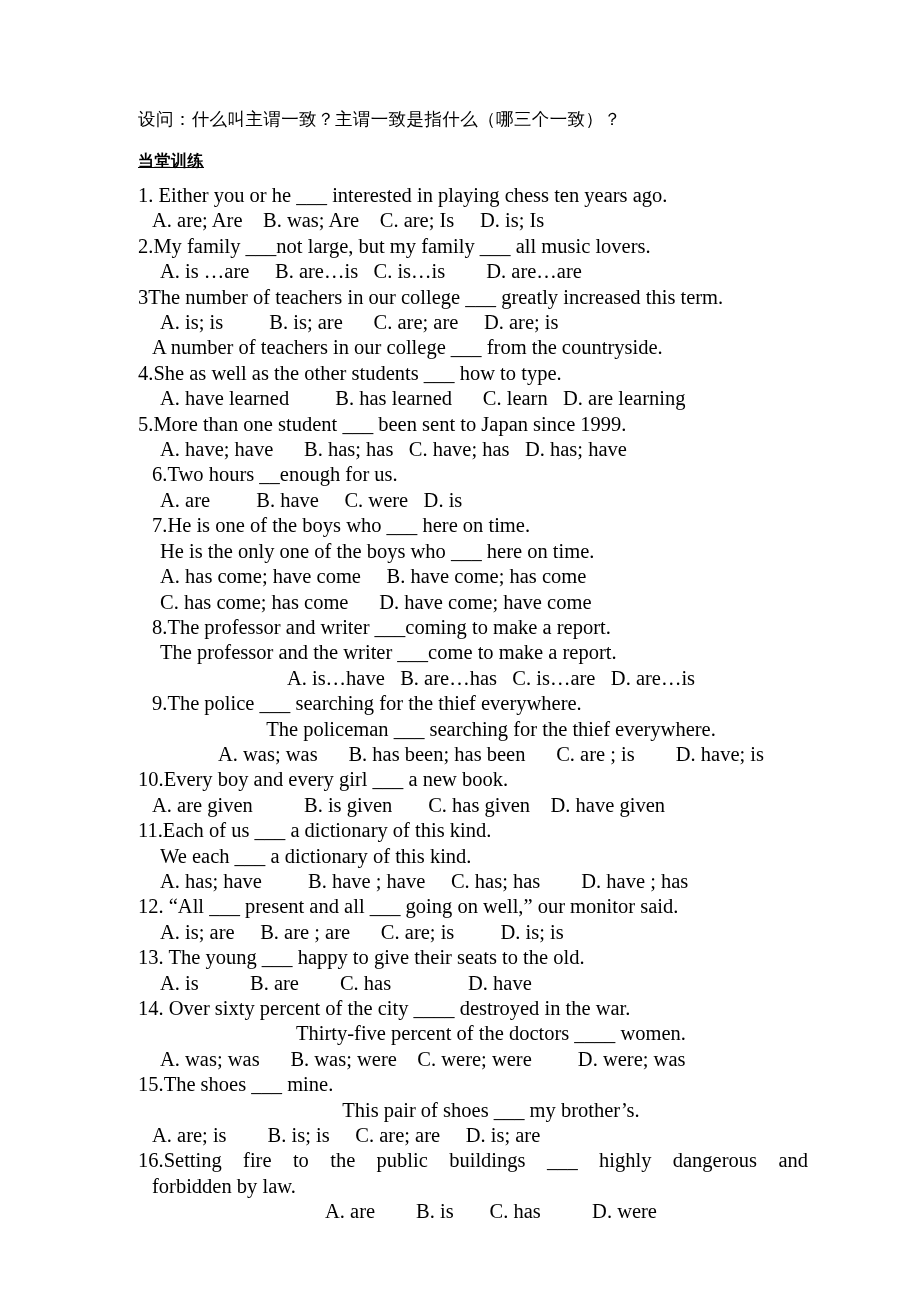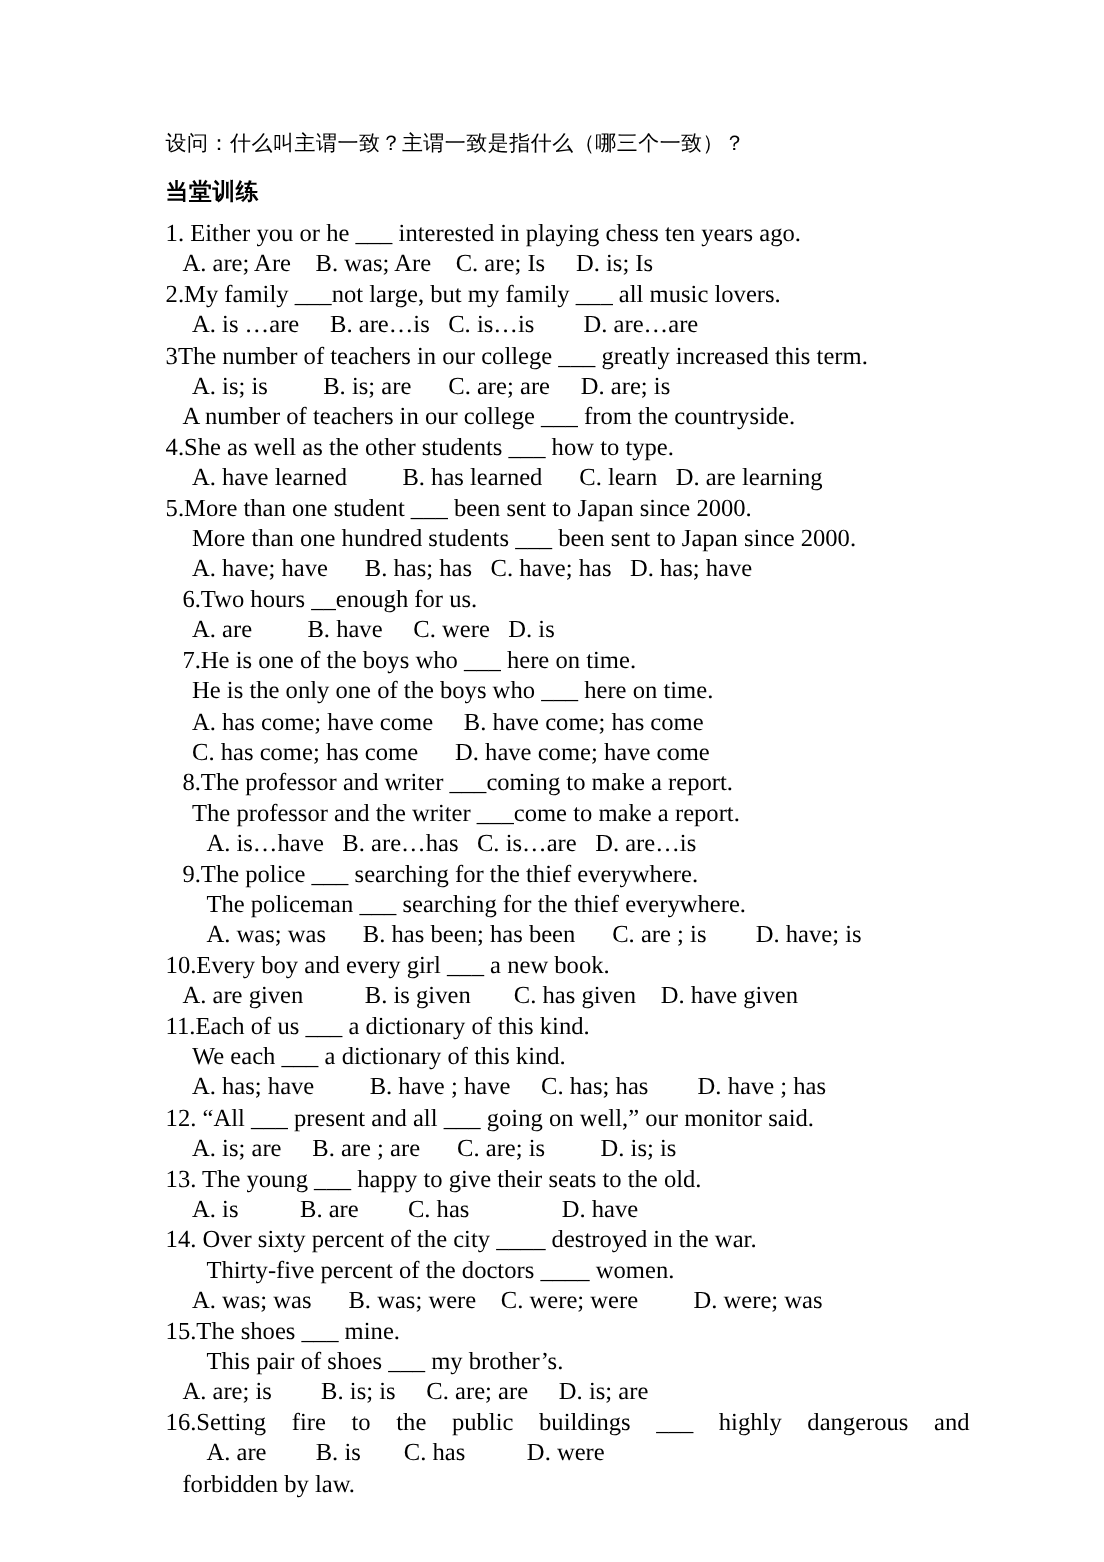--- a/index.html
+++ b/index.html
@@ -25,42 +25,43 @@
     padding: 105px 110px 0 138px;
   }
   .cn-line {
     font-size: 17.5px;
     line-height: 28px;
     letter-spacing: 0.4px;
     white-space: nowrap;
     margin: 0 0 0 0;
   }
   .cn-heading {
-    font-size: 19px;
+    font-size: 16px;
     line-height: 40px;
     font-weight: bold;
     letter-spacing: 0.5px;
     white-space: nowrap;
     margin: 8px 0 2px 0;
+    text-decoration: underline;
   }
   .qlist {
     margin: 0;
     padding: 0;
   }
   .line {
     font-size: 20.5px;
     line-height: 25.4px;
     white-space: pre-wrap;
     margin: 0;
   }
   
   .ind-0  { padding-left: 0; }
   .ind-1  { padding-left: 14px; }
   .ind-2  { padding-left: 22px; }
-  .ind-3  { padding-left: 34px; }
+  .ind-3  { padding-left: 34px; text-align: center; }
   .just {
     text-align: justify;
     text-align-last: justify;
     white-space: normal;
     padding-right: 2px;
   }
   .just-cont {
     white-space: normal;
   }
 </style>
@@ -90,22 +91,21 @@
       <div class="line ind-2">A. is; is         B. is; are      C. are; are     D. are; is</div>
       <div class="line ind-1">A number of teachers in our college ___ from the countryside.</div>
     </div>
 
     <div>
       <div class="line ind-0">4.She as well as the other students ___ how to type.</div>
       <div class="line ind-2">A. have learned         B. has learned      C. learn   D. are learning</div>
     </div>
 
     <div>
-      <div class="line ind-0">5.More than one student ___ been sent to Japan since 2000.</div>
-      <div class="line ind-2">More than one hundred students ___ been sent to Japan since 2000.</div>
+      <div class="line ind-0">5.More than one student ___ been sent to Japan since 1999.</div>
       <div class="line ind-2">A. have; have      B. has; has   C. have; has   D. has; have</div>
     </div>
 
     <div>
       <div class="line ind-1">6.Two hours __enough for us.</div>
       <div class="line ind-2">A. are         B. have     C. were   D. is</div>
     </div>
 
     <div>
       <div class="line ind-1">7.He is one of the boys who ___ here on time.</div>
@@ -154,18 +154,18 @@
     </div>
 
     <div>
       <div class="line ind-0">15.The shoes ___ mine.</div>
       <div class="line ind-3">This pair of shoes ___ my brother’s.</div>
       <div class="line ind-1">A. are; is        B. is; is     C. are; are     D. is; are</div>
     </div>
 
     <div>
       <div class="line ind-0 just">16.Setting fire to the public buildings ___ highly dangerous and</div>
+      <div class="line ind-1 just-cont">forbidden by law.</div>
       <div class="line ind-3">A. are        B. is       C. has          D. were</div>
-      <div class="line ind-1 just-cont">forbidden by law.</div>
     </div>
 
   </div>
 </div>
 
 </body></html>

